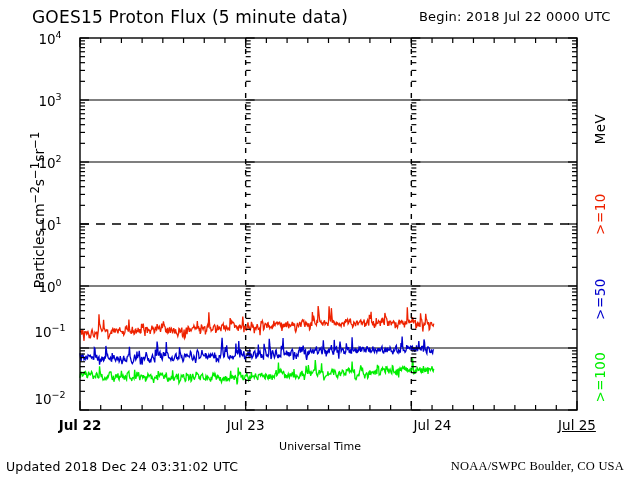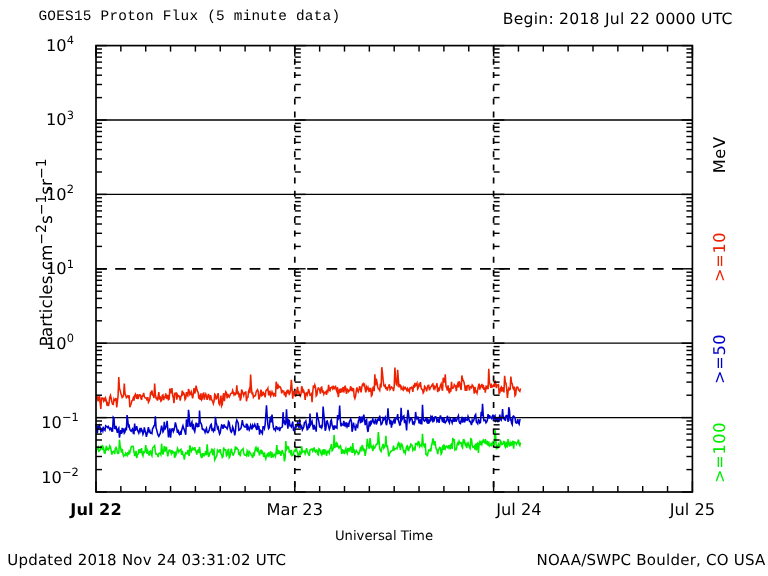--- a/index.html
+++ b/index.html
@@ -4,37 +4,37 @@
 <style>
   html,body{margin:0;padding:0;}
   body{
     width:640px;height:480px;background:#ffffff;
     font-family:"DejaVu Sans","Liberation Sans",sans-serif;
     color:#000;overflow:hidden;position:relative;
   }
   #root{position:absolute;left:0;top:0;width:640px;height:480px;}
   .abs{position:absolute;white-space:nowrap;}
 
-  .title{left:32px;top:7px;font-size:12px;letter-spacing:0.2px;font-family:Liberation Mono, monospace;}
+  .title{left:32px;top:7px;font-size:17px;letter-spacing:0.2px;}
   .begin{left:419px;top:9px;font-size:13px;letter-spacing:0.2px;}
 
   .ylabel{
     left:-78px;top:200px;width:230px;text-align:center;
     font-size:14px;transform:rotate(-90deg);transform-origin:center center;
   }
   .ytick{
     width:44px;text-align:center;font-size:13.5px;left:28px;
   }
   .ytick sup{font-size:9.5px;vertical-align:super;}
 
   .xtick{font-size:13.5px;width:80px;text-align:center;top:417px;}
   .xaxislabel{left:0;width:640px;top:440px;text-align:center;font-size:11px;}
 
   .footL{left:6px;top:459px;font-size:12.5px;letter-spacing:0.2px;}
-  .footR{right:2px;top:459px;font-size:12.5px;letter-spacing:0.2px;}
+  .footR{right:16px;top:459px;font-size:12.5px;letter-spacing:0.2px;font-family:Liberation Serif, serif;}
 
   .rlab{
     font-size:13.5px;text-align:center;width:120px;
     transform:rotate(-90deg);transform-origin:center center;
     letter-spacing:0.5px;
   }
 
   svg{position:absolute;left:0;top:0;}
 </style>
 </head>
@@ -49,28 +49,28 @@
   <div class="abs ylabel">
     <span>Particles cm<sup>−2</sup>s<sup>−1</sup>sr<sup>−1</sup></span>
   </div>
 
   <div id="yticks">
       <div class="abs ytick" style="top: 29px;">10<sup>4</sup></div>
       <div class="abs ytick" style="top: 91px;">10<sup>3</sup></div>
       <div class="abs ytick" style="top: 153px;">10<sup>2</sup></div>
       <div class="abs ytick" style="top: 215px;">10<sup>1</sup></div>
       <div class="abs ytick" style="top: 277px;">10<sup>0</sup></div>
-      <div class="abs ytick" style="top: 343px;">10<sup>−1</sup></div>
+      <div class="abs ytick" style="top: 322px;">10<sup>−1</sup></div>
       <div class="abs ytick" style="top: 389px;">10<sup>−2</sup></div>
     </div>
   <div id="xticks">
       <div class="abs xtick" style="left: 40px; font-weight: bold;">Jul 22</div>
-      <div class="abs xtick" style="left: 205.667px;">Mar 23</div>
+      <div class="abs xtick" style="left: 205.667px;">Jul 23</div>
       <div class="abs xtick" style="left: 371.333px; text-align: right;">Jul 24</div>
-      <div class="abs xtick" style="left: 537px;">Jul 25</div>
+      <div class="abs xtick" style="left: 537px; text-decoration: underline;">Jul 25</div>
     </div>
   <div id="rlabels">
       <div class="abs rlab" style="left: 540px; top: 121px; color: rgb(0, 0, 0);">MeV</div>
       <div class="abs rlab" style="left: 540px; top: 206px; color: rgb(238, 34, 0);">&gt;=10</div>
       <div class="abs rlab" style="left: 540px; top: 291px; color: rgb(0, 0, 204);">&gt;=50</div>
       <div class="abs rlab" style="left: 540px; top: 369px; color: rgb(0, 238, 0);">&gt;=100</div>
     </div>
 
   <div class="abs xaxislabel">Universal Time</div>
 
@@ -351,16 +351,16 @@
       <line x1="514.875" y1="410" x2="514.875" y2="405" stroke="#000" stroke-width="1.2"></line>
       <line x1="514.875" y1="38" x2="514.875" y2="43" stroke="#000" stroke-width="1.2"></line>
       <line x1="535.5833333333333" y1="410" x2="535.5833333333333" y2="405" stroke="#000" stroke-width="1.2"></line>
       <line x1="535.5833333333333" y1="38" x2="535.5833333333333" y2="43" stroke="#000" stroke-width="1.2"></line>
       <line x1="556.2916666666667" y1="410" x2="556.2916666666667" y2="405" stroke="#000" stroke-width="1.2"></line>
       <line x1="556.2916666666667" y1="38" x2="556.2916666666667" y2="43" stroke="#000" stroke-width="1.2"></line>
       <line x1="577" y1="410" x2="577" y2="401" stroke="#000" stroke-width="1.2"></line>
       <line x1="577" y1="38" x2="577" y2="47" stroke="#000" stroke-width="1.2"></line>
     </svg>
 
-  <div class="abs footL">Updated 2018 Nov 24 03:31:02 UTC</div>
+  <div class="abs footL">Updated 2018 Dec 24 03:31:02 UTC</div>
   <div class="abs footR">NOAA/SWPC Boulder, CO USA</div>
 
 </div>
 
 </body></html>

